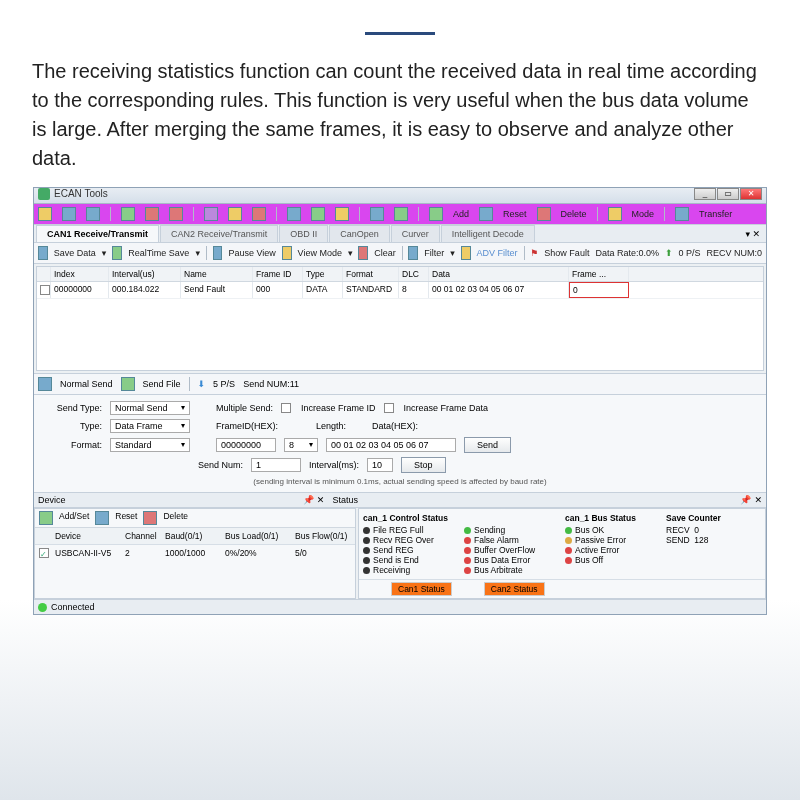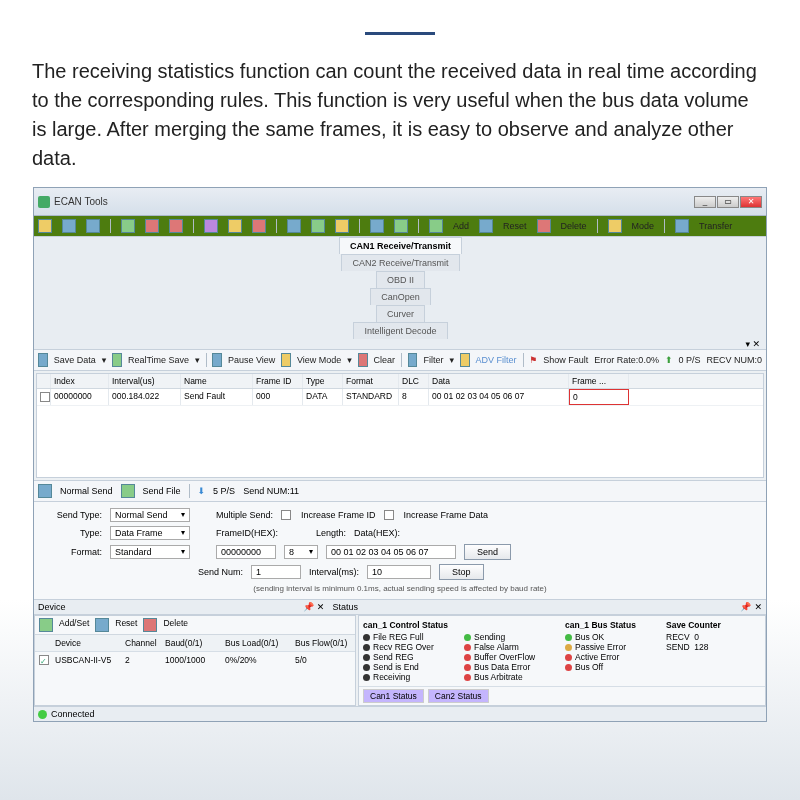--- a/index.html
+++ b/index.html
@@ -2,35 +2,35 @@
 <html><head>
 <meta charset="utf-8">
 <style>
 * { margin:0; padding:0; box-sizing:border-box; font-family:"Segoe UI",Tahoma,Arial,sans-serif; }
 body { background:#eef1f5; width:800px; height:800px; overflow:hidden; }
 .wrap { background:linear-gradient(180deg,#fff 0%,#fff 75%,#dfe5eb 100%); padding:18px 32px 0; height:100%; }
 .title { text-align:center; color:#1d4372; font-size:30px; font-weight:600; margin-top:6px; }
 .underline { width:70px; height:3px; background:#2a4a7c; margin:14px auto 22px; }
 .desc { color:#222; font-size:20px; line-height:1.45; margin-bottom:14px; }
 .app { width:734px; margin:0 auto; background:#ecf0f3; border:1px solid #8fa2b6; font-size:9px; }
-.titlebar { background:linear-gradient(#e8edf3,#d5dfea); height:28px; display:flex; align-items:center; padding:0 4px; border-bottom:1px solid #a9b8c8; }
+.titlebar { background:linear-gradient(#e8edf3,#d5dfea); height:16px; display:flex; align-items:flex-start; padding:0 4px; border-bottom:1px solid #a9b8c8; }
 .titlebar .icon { width:12px; height:12px; background:#4a6; border-radius:2px; margin-right:4px; }
 .titlebar .title-text { font-size:10px; color:#333; flex:1; }
 .winbtns { display:flex; gap:1px; }
 .winbtns span { width:22px; height:12px; background:linear-gradient(#eee,#ccc); border:1px solid #888; font-size:8px; text-align:center; line-height:10px; }
 .winbtns .close { background:linear-gradient(#f77,#d33); color:#fff; }
 .menubar { background:#e8edf2; padding:2px 4px; border-bottom:1px solid #c6d0db; }
 .menubar span { margin-right:10px; color:#222; }
-.toolbar { background:#4d7c0f; padding:3px 4px; border-bottom:1px solid #c6d0db; display:flex; gap:10px; align-items:center; flex-wrap:wrap; }
+.toolbar { background:#d946ef; padding:3px 4px; border-bottom:1px solid #c6d0db; display:flex; gap:10px; align-items:center; flex-wrap:wrap; }
 .tb-ico { width:14px; height:14px; background:#7aa; border:1px solid #589; display:inline-block; }
 .tb-ico.y { background:#ec6; } .tb-ico.b { background:#7ac; } .tb-ico.r { background:#d77; }
 .tb-ico.g { background:#8c8; } .tb-ico.p { background:#b8d; }
 .sep { width:1px; height:14px; background:#b0bcc8; }
 .toolbar .lbl { color:#222; }
-.tabrow { background:#e8edf2; border-bottom:1px solid #c6d0db; display:flex; align-items:center; padding-left:2px;flex-direction:column; }
+.tabrow { background:#e8edf2; border-bottom:1px solid #c6d0db; display:flex; align-items:center; padding-left:2px; }
 .tab { padding:3px 10px; background:#f6f8fa; border:1px solid #c6d0db; border-bottom:none; margin-right:1px; font-weight:bold; }
 .tab.inactive { background:#e2e7ed; font-weight:normal; color:#555; }
 .tabrow .closex { margin-left:auto; margin-right:6px; }
 .subtool { background:#f4f6f9; padding:3px 4px; border-bottom:1px solid #c6d0db; display:flex; gap:6px; align-items:center; color:#222; white-space:nowrap; }
 .subtool .green { color:#3c9f3c; }
 .subtool .flag { color:#c33; }
 .grid { background:#fff; border:1px solid #c6d0db; margin:2px; }
 .grid-head,.grid-row { display:grid; grid-template-columns:14px 58px 72px 72px 50px 40px 56px 30px 140px 60px; font-size:8.5px; }
 .grid-head { background:#f0f3f6; border-bottom:1px solid #d0d8e0; }
 .grid-head div,.grid-row div { padding:2px 3px; border-right:1px solid #e4e9ee; white-space:nowrap; overflow:hidden; }
@@ -58,21 +58,21 @@
 .dev-head div,.dev-row div { padding:1px 2px; white-space:nowrap; overflow:hidden; }
 .dev-row .cbox { width:10px; height:10px; border:1px solid #888; display:inline-block; background:#fff; }
 .dev-row .cbox::after { content:"✓"; font-size:8px; color:#3a7; }
 .status-body { padding:4px; display:flex; gap:6px; }
 .scol { flex:1; }
 .scol h4 { font-size:8.5px; margin-bottom:2px; }
 .scol div { white-space:nowrap; }
 .dot { display:inline-block; width:7px; height:7px; border-radius:50%; margin-right:3px; vertical-align:middle; }
 .dot.k { background:#333; } .dot.g { background:#4b4; } .dot.r { background:#d44; } .dot.y { background:#da4; }
 .stabs { padding:2px 4px; border-top:1px solid #d6dee6; display:flex; gap:4px; }
-.stabs span { padding:1px 6px; border:1px solid #ccc; background:#c4b5fd; }
+.stabs span { padding:1px 6px; border:1px solid #ccc; background:#f97316;margin-left:28px; }
 .footer { background:#e8edf2; padding:2px 4px; border-top:1px solid #c6d0db; display:flex; align-items:center; gap:4px; }
 .footer .conn-dot { width:9px; height:9px; border-radius:50%; background:#4c4; }
 </style>
 </head>
 <body>
 
 <div class="wrap">
   <div class="underline"></div>
   <div class="desc">The receiving statistics function can count the received data in real time according to the corresponding rules. This function is very useful when the bus data volume is large. After merging the same frames, it is easy to observe and analyze other data.</div>
 
@@ -137,21 +137,21 @@
       <span class="tb-ico g"></span><span>RealTime Save</span>▾
       <span class="sep"></span>
       <span class="tb-ico b"></span><span>Pause View</span>
       <span class="tb-ico y"></span><span>View Mode</span>▾
       <span class="tb-ico r"></span><span>Clear</span>
       <span class="sep"></span>
       <span class="tb-ico b"></span><span>Filter</span>▾
       <span class="tb-ico y"></span><span style="color:#5a8fd0">ADV Filter</span>
       <span class="sep"></span>
       <span class="flag">⚑</span><span>Show Fault</span>
-      <span>Error Rate:0.0%</span>
+      <span>Data Rate:0.0%</span>
       <span class="green">⬆</span><span>0 P/S</span>
       <span>RECV NUM:0</span>
     </div>
 
     <div class="grid">
       <div class="grid-head">
         <div></div>
         <div>Index</div>
         <div>Interval(us)</div>
         <div>Name</div>
@@ -197,37 +197,37 @@
         <span class="cb"></span>
           <span>Increase Frame ID</span>
         <span class="cb"></span>
           <span>Increase Frame Data</span>
       </div>
       <div class="trans-row">
         <label>Type:</label>
         <span class="dd">Data Frame</span>
         <span style="margin-left:18px">FrameID(HEX):</span>
         <span style="margin-left:30px">Length:</span>
-        <span style="">Data(HEX):</span>
+        <span style="margin-left:18px">Data(HEX):</span>
       </div>
       <div class="trans-row">
         <label>Format:</label>
         <span class="dd">Standard</span>
         <span class="inp" style="margin-left:18px;width:60px">00000000</span>
         <span class="dd" style="min-width:34px">8</span>
         <span class="inp" style="width:130px">00 01 02 03 04 05 06 07</span>
         <span class="btn">Send</span>
       </div>
       <div class="trans-row">
         <label></label>
           <span style="width:80px"></span>
         <span>Send Num:</span>
         <span class="inp" style="width:50px">1</span>
         <span>Interval(ms):</span>
-        <span class="inp" style="width:64px">10</span>
+        <span class="inp" style="width:26px">10</span>
         <span class="btn">Stop</span>
       </div>
       <div class="note">(sending interval is minimum 0.1ms, actual sending speed is affected by baud rate)</div>
     </div>
 
     <div style="display:flex">
       <div class="panelbar" style="flex:1">
           <span>Device</span>
           <span>📌 ✕</span>
         </div>

